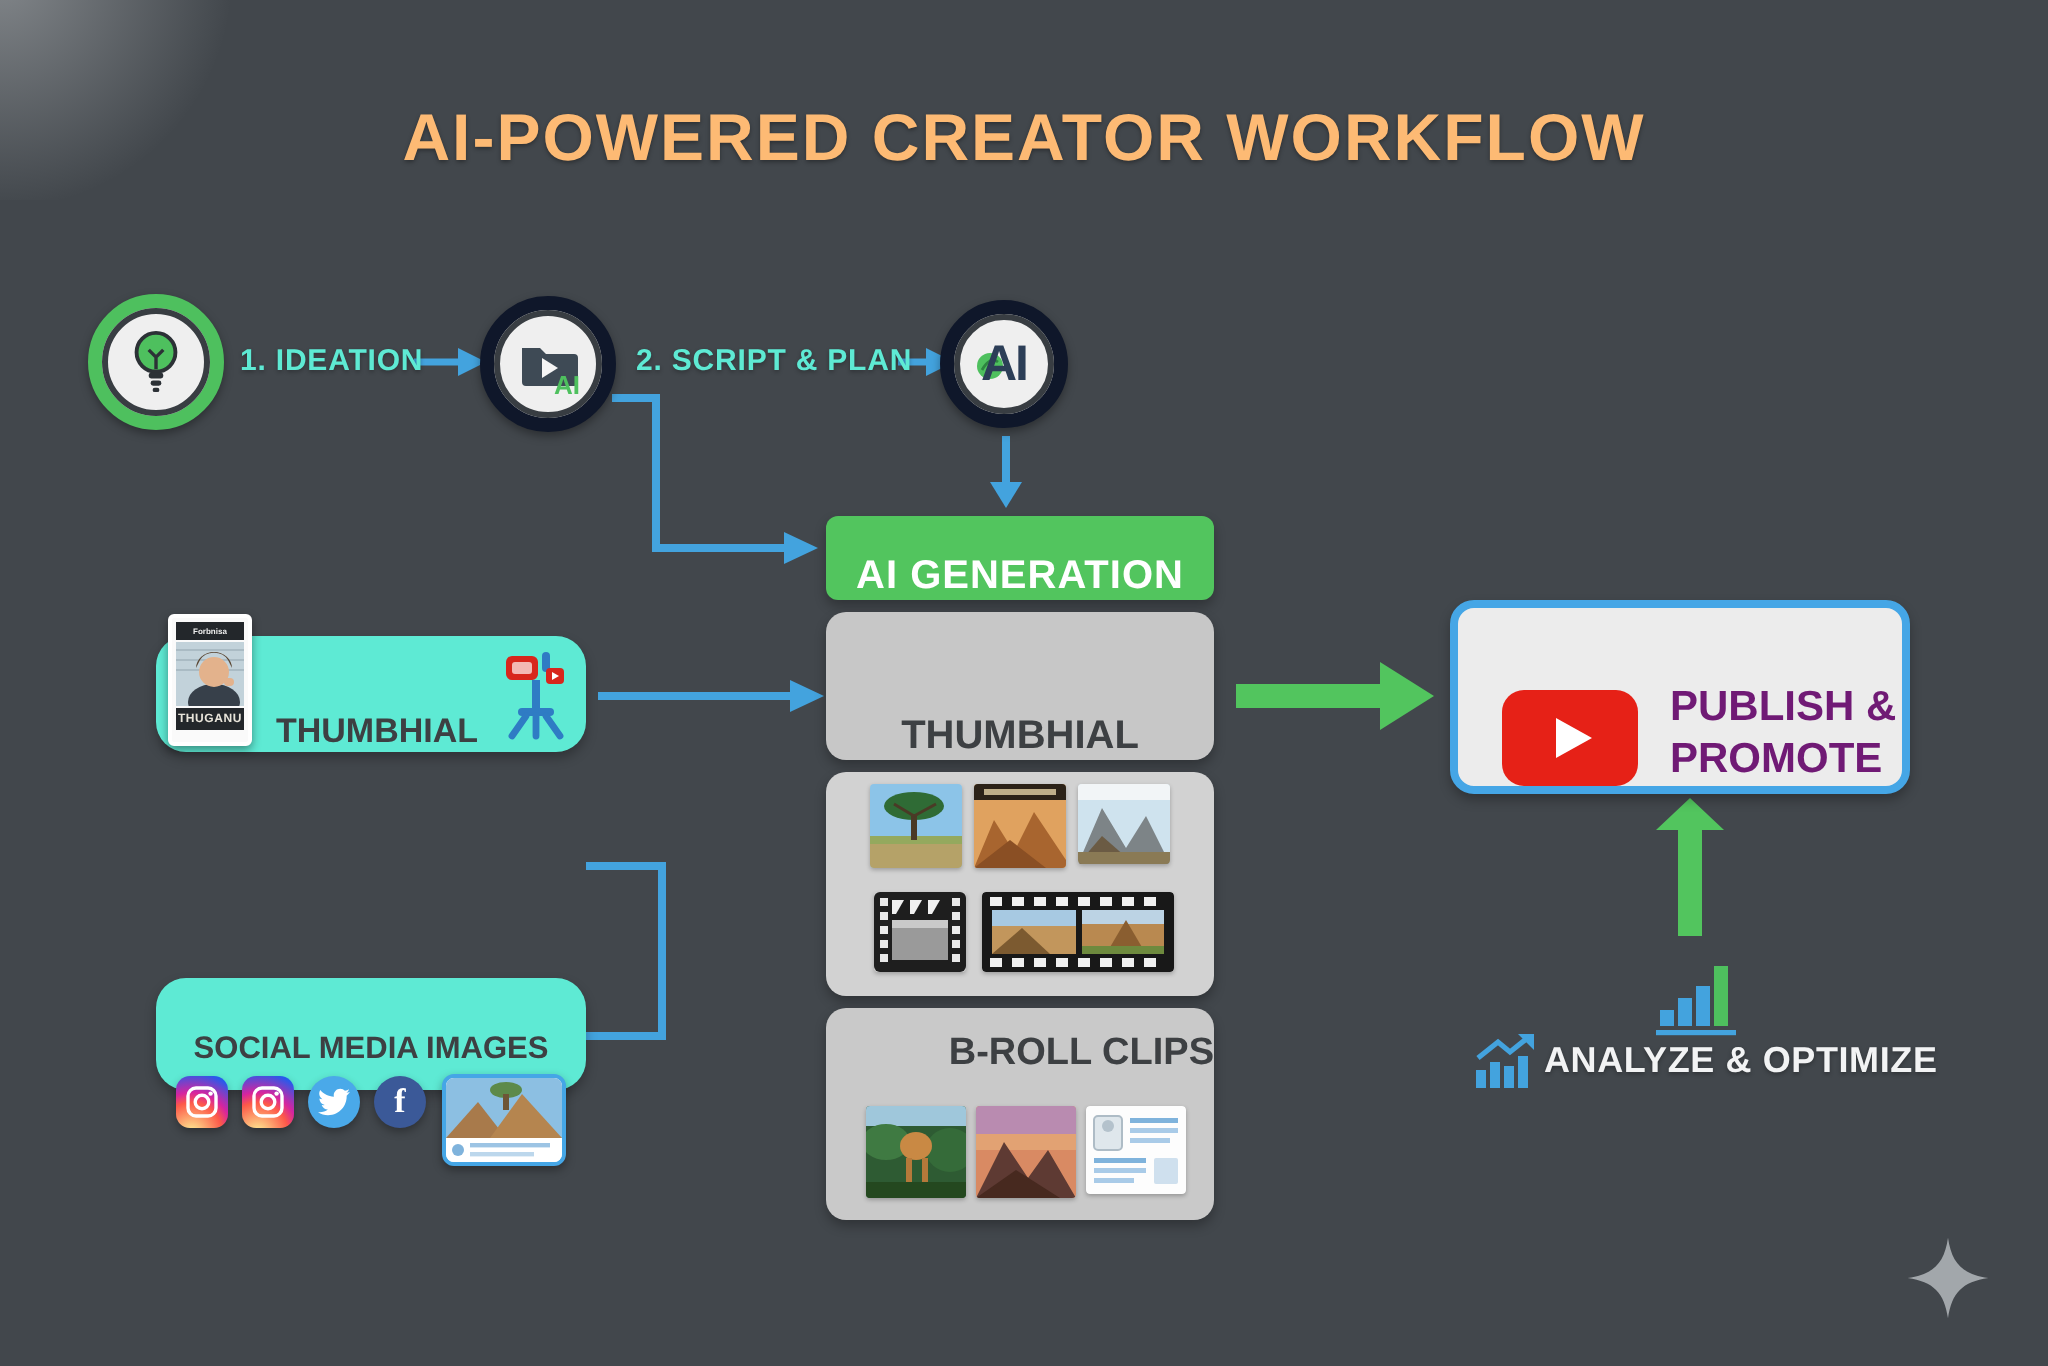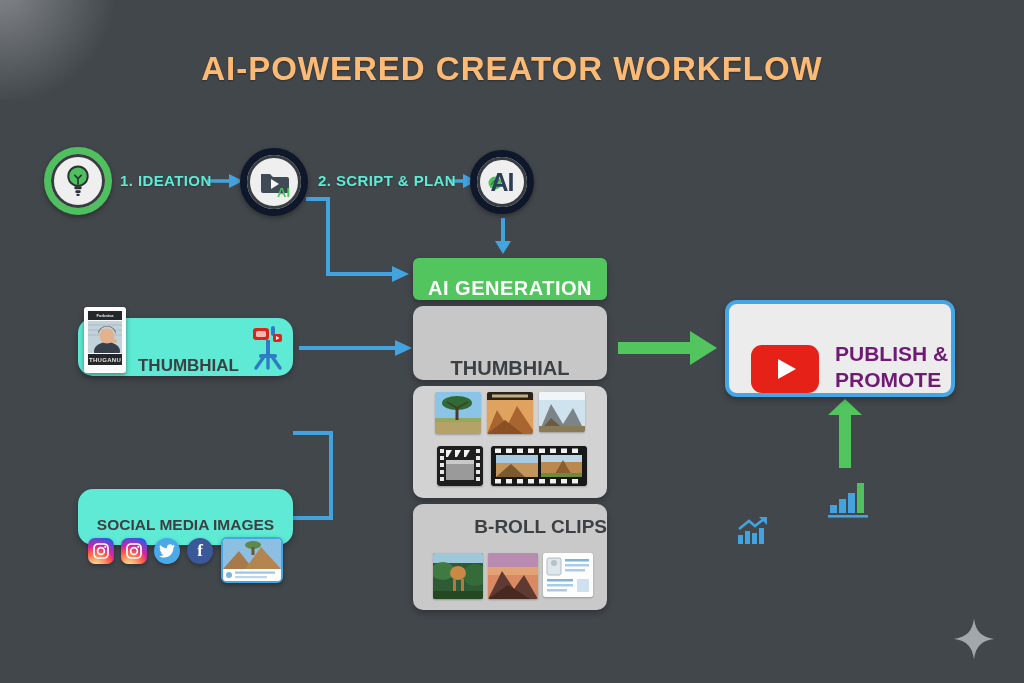--- a/index.html
+++ b/index.html
@@ -380,17 +380,18 @@
     <rect x="0" y="34" width="40" height="2.6" fill="#43a3de"></rect>
   </svg>
   <svg class="abs" style="left:737px;top:517px" width="32" height="28" viewBox="0 0 32 28">
     <rect x="1" y="18" width="5" height="9" fill="#43a3de"></rect>
     <rect x="8" y="14" width="5" height="13" fill="#43a3de"></rect>
     <rect x="15" y="16" width="5" height="11" fill="#43a3de"></rect>
     <rect x="22" y="11" width="5" height="16" fill="#43a3de"></rect>
     <path d="M2,12 L12,4 L18,9 L28,1" fill="none" stroke="#43a3de" stroke-width="2.6"></path>
     <polygon points="28,8 28,0 20,0" fill="#43a3de" transform="translate(2,0)"></polygon>
   </svg>
+  <div class="analyze-label">ANALYZE &amp; OPTIMIZE</div>
 
   <svg class="sparkle" width="44" height="44" viewBox="0 0 48 48">
     <path d="M24,2 C26,16 32,22 46,24 C32,26 26,32 24,46 C22,32 16,26 2,24 C16,22 22,16 24,2 Z" fill="#a2a7ab"></path>
   </svg>
 </div>
 
 </body></html>

